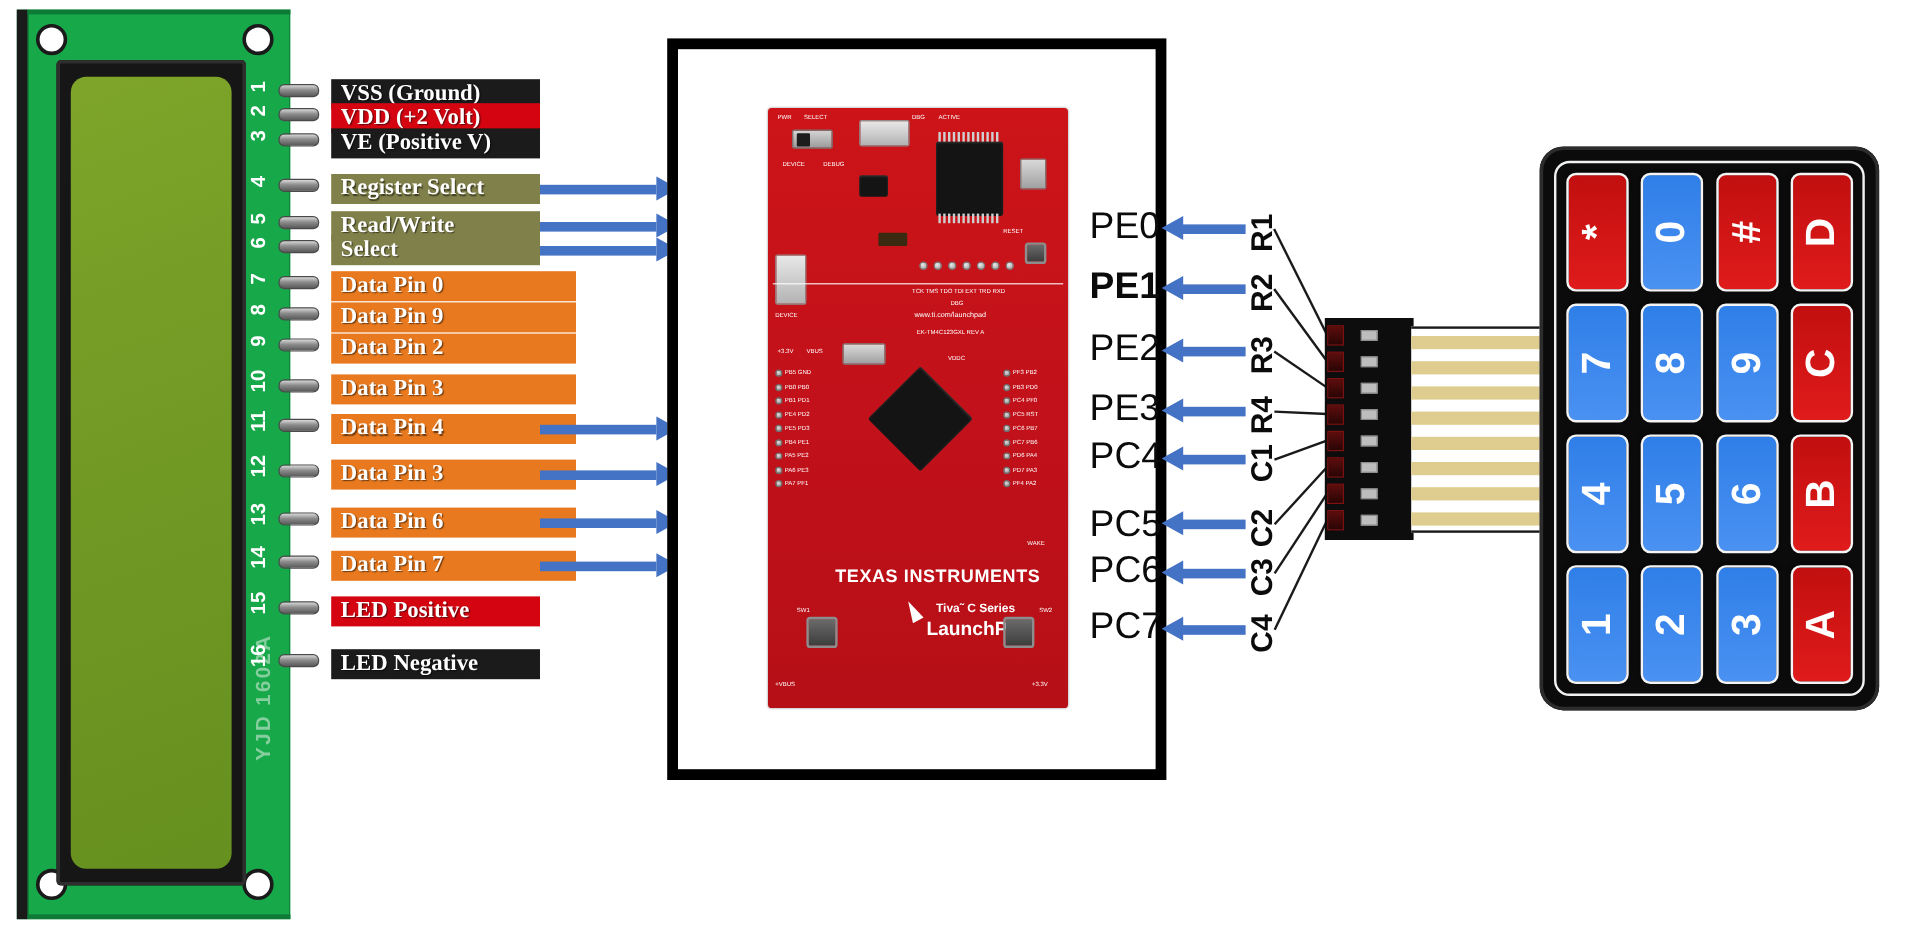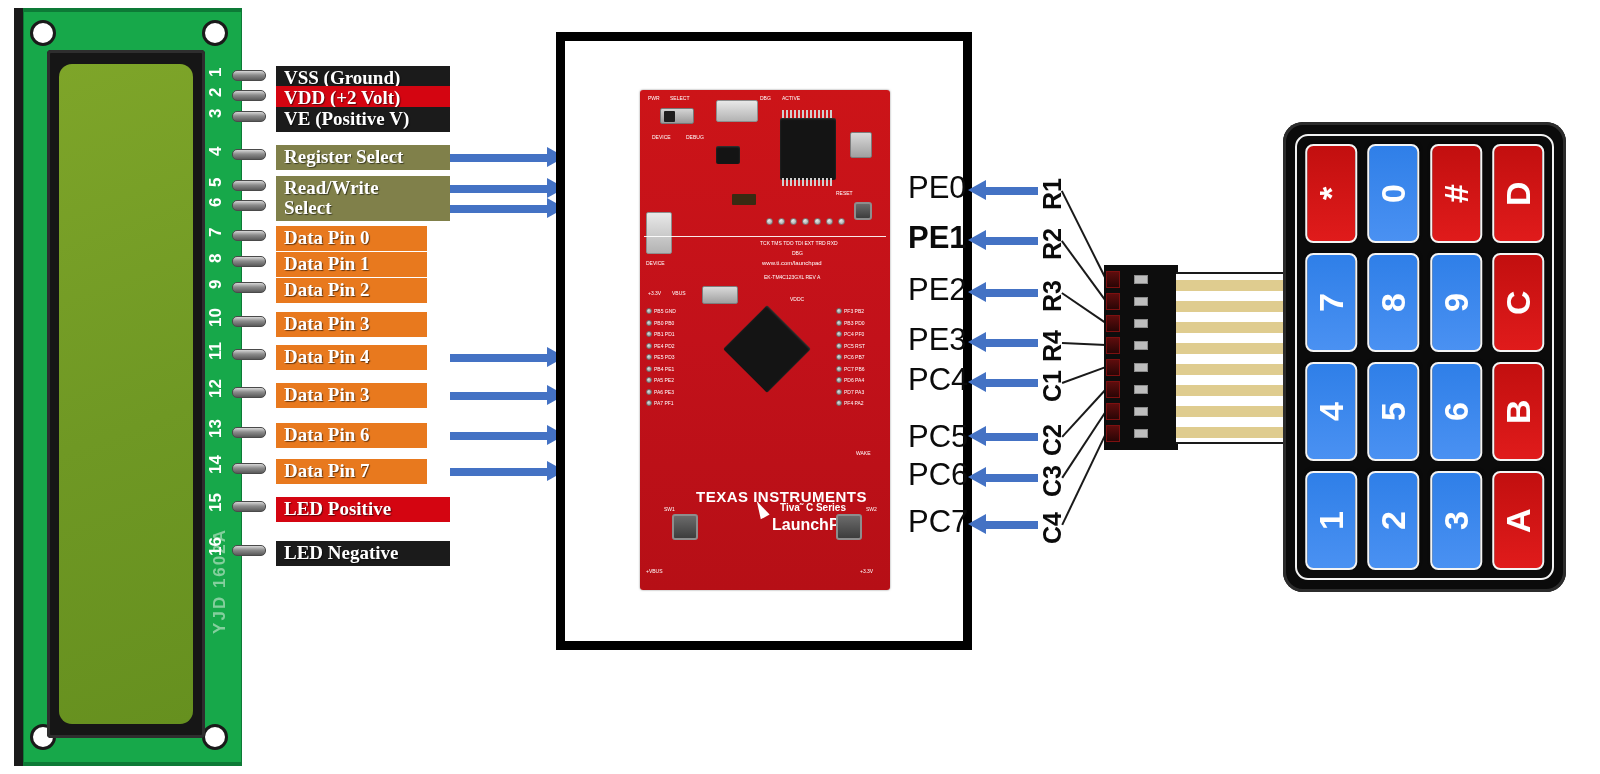--- a/index.html
+++ b/index.html
@@ -60,21 +60,21 @@
   
   .pinlabel {
     position:absolute; left:276px; height:25px; line-height:24px;
     font-family:"Liberation Serif", serif; font-weight:bold; font-size:19px;
     color:#ffffff; padding-left:8px; white-space:nowrap;
     text-shadow:1px 1px 1px rgba(0,0,0,.55);
   }
   .pl-black { background:#1b1b1b; width:174px; }
   .pl-red   { background:#d40511; width:174px; }
   .pl-olive { background:#80804a; width:174px; }
-  .pl-orange{ background:#e8791e; width:151px; }
+  .pl-orange{ background:#e8791e; width:204px; }
 
   
   .arrow-r { position:absolute; height:13px; }
   .arrow-r .shaft { position:absolute; left:0; top:3px; height:8px; background:#4472c4; }
   .arrow-r .head {
     position:absolute; top:-4px; width:0; height:0;
     border-top:10px solid transparent; border-bottom:10px solid transparent;
     border-left:18px solid #4472c4;
   }
   .arrow-l { position:absolute; height:13px; }
@@ -273,21 +273,21 @@
       <div class="lcd-pinpad" style="top: 545px;"></div>
     </div>
   <div id="lcd-pin-labels">
       <div class="pinlabel pl-black" style="top: 66px;">VSS (Ground)</div>
       <div class="pinlabel pl-red" style="top: 86px;">VDD (+2 Volt)</div>
       <div class="pinlabel pl-black" style="top: 107px;">VE (Positive V)</div>
       <div class="pinlabel pl-olive" style="top: 145px;">Register Select</div>
       <div class="pinlabel pl-olive" style="top: 176px;">Read/Write</div>
       <div class="pinlabel pl-olive" style="top: 196px;">Select</div>
       <div class="pinlabel pl-orange" style="top: 226px;">Data Pin 0</div>
-      <div class="pinlabel pl-orange" style="top: 252px;">Data Pin 1</div>
+      <div class="pinlabel pl-orange" style="top: 252px;">Data Pin 9</div>
       <div class="pinlabel pl-orange" style="top: 278px;">Data Pin 2</div>
       <div class="pinlabel pl-orange" style="top: 312px;">Data Pin 3</div>
       <div class="pinlabel pl-orange" style="top: 345px;">Data Pin 4</div>
       <div class="pinlabel pl-orange" style="top: 383px;">Data Pin 3</div>
       <div class="pinlabel pl-orange" style="top: 423px;">Data Pin 6</div>
       <div class="pinlabel pl-orange" style="top: 459px;">Data Pin 7</div>
       <div class="pinlabel pl-red" style="top: 497px;">LED Positive</div>
       <div class="pinlabel pl-black" style="top: 541px;">LED Negative</div>
     </div>
   <div id="lcd-arrows">
@@ -476,21 +476,21 @@
           <i></i>
           <em>PD7 PA3</em>
         </span>
         <span>
           <i></i>
           <em>PF4 PA2</em>
         </span>
       </div>
 
     <div class="lp-rocket" style="left:116px; top:410px;"></div>
-    <div class="lp-brand" style="left:56px; top:382px; font-size:15px; letter-spacing:.5px;margin-top:16px;">TEXAS INSTRUMENTS</div>
+    <div class="lp-brand" style="left:56px; top:382px; font-size:15px; letter-spacing:.5px;">TEXAS INSTRUMENTS</div>
     <div class="lp-brand" style="left:140px; top:412px; font-size:10px;">Tiva˜ C Series</div>
     <div class="lp-brand" style="left:132px; top:426px; font-size:16px;">LaunchPad</div>
 
     <div class="lp-sw" style="left:32px; top:424px; width:26px; height:26px;"></div>
     <div class="lp-sw" style="left:196px; top:424px; width:26px; height:26px;"></div>
     <div class="lp-txt sm" style="left:24px; top:416px;">SW1</div>
     <div class="lp-txt sm" style="left:226px; top:416px;">SW2</div>
     <div class="lp-txt sm" style="left:6px; top:478px;">+VBUS</div>
     <div class="lp-txt sm" style="left:220px; top:478px;">+3.3V</div>
     <div class="lp-txt sm" style="left:216px; top:360px;">WAKE</div>

